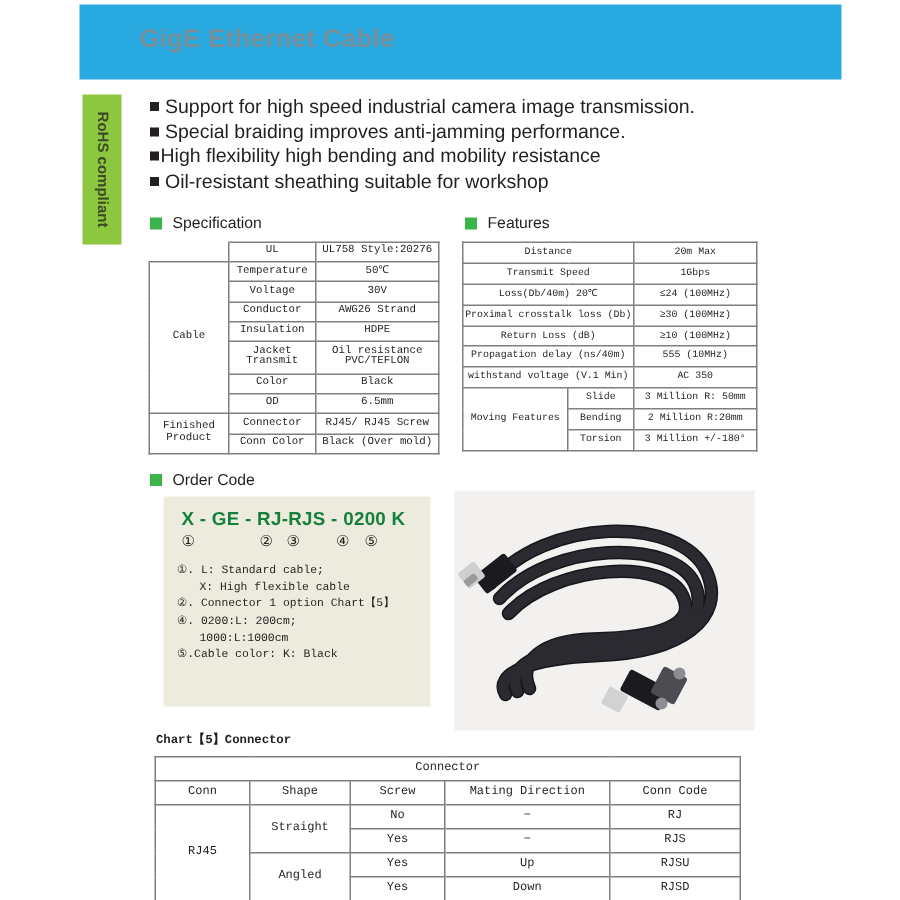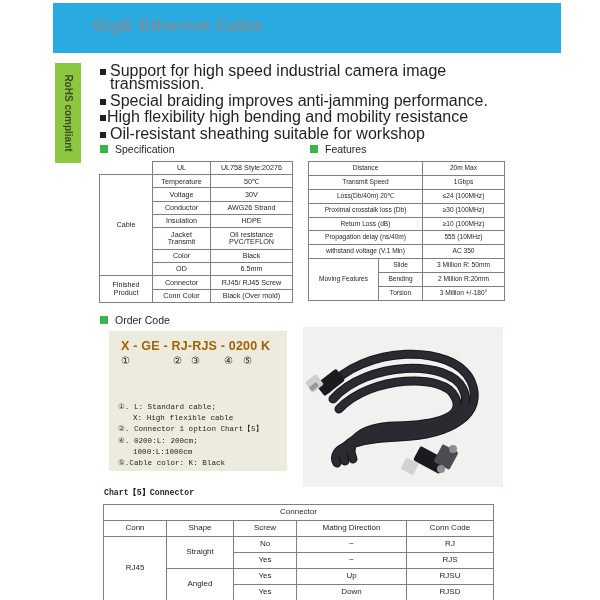--- a/index.html
+++ b/index.html
@@ -67,24 +67,25 @@
   .bullets {
     position: absolute;
     left: 100px;
     top: 64px;
     width: 400px;
   }
   .bullet-row {
     display: flex;
     align-items: baseline;
     margin-bottom: 3.5px;
-    font-size: 16px;
+    font-size: 13px;
     color: #231f20;
     font-family: "Liberation Sans", sans-serif;
     line-height: 13px;
+    text-align: right;
   }
   .bullet-sq {
     width: 6px;
     height: 6px;
     background: #231f20;
     flex: 0 0 auto;
     margin-right: 4px;
     position: relative;
     top: -1px;
   }
@@ -103,21 +104,21 @@
     width: 8px;
     height: 8px;
     background: #39b54a;
     margin-right: 7px;
     flex: 0 0 auto;
   }
 
   
   table.grid {
     border-collapse: collapse;
-    font-family: Liberation Sans, sans-serif;
+    font-family: Liberation Mono, monospace;
     color: #231f20;
     table-layout: fixed;
     padding-left: 32px;
   }
   table.grid td {
     border: 1px solid #7f7f7f;
     text-align: center;
     vertical-align: middle;
     padding: 0 1px;
     line-height: 1.05;
@@ -144,21 +145,21 @@
     height: 140px;
     background: #edebdd;
   }
   .order-code-line {
     position: absolute;
     left: 12px;
     top: 8px;
     font-family: "Liberation Sans", sans-serif;
     font-size: 12.5px;
     font-weight: bold;
-    color: #a16207;
+    color: #15803d;
     letter-spacing: 0.2px;
     white-space: nowrap;
   }
   .order-nums {
     position: absolute;
     left: 12px;
     top: 24px;
     width: 160px;
     height: 14px;
     font-family: "Liberation Sans", sans-serif;
@@ -168,21 +169,20 @@
   .order-nums span { position: absolute; }
   .order-notes {
     position: absolute;
     left: 9px;
     top: 45px;
     width: 172px;
     font-family: "Liberation Mono", monospace;
     font-size: 7.6px;
     color: #231f20;
     line-height: 11.2px;
-    margin-top: 26px;
   }
   .order-notes div { white-space: nowrap; }
   .order-notes .indent { padding-left: 15px; }
 
   
   .photo {
     position: absolute;
     left: 303px;
     top: 327px;
     width: 200px;

